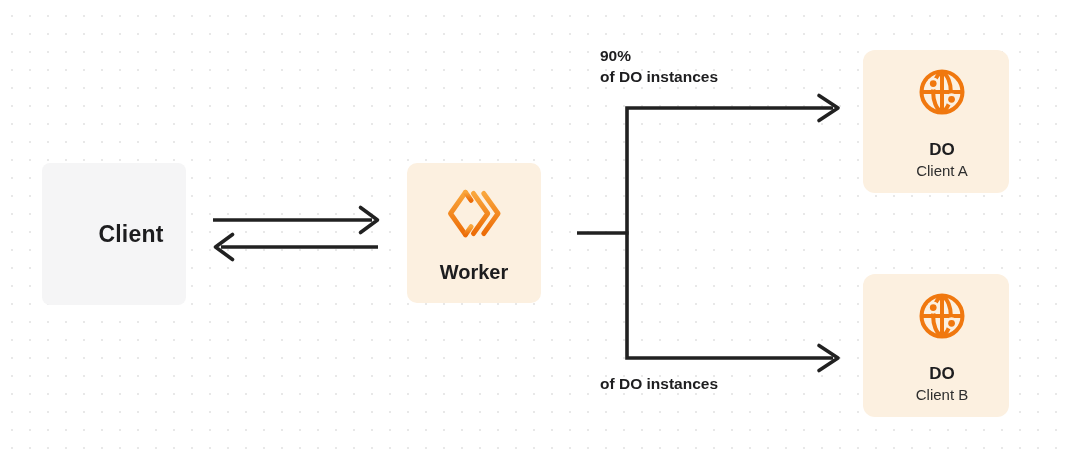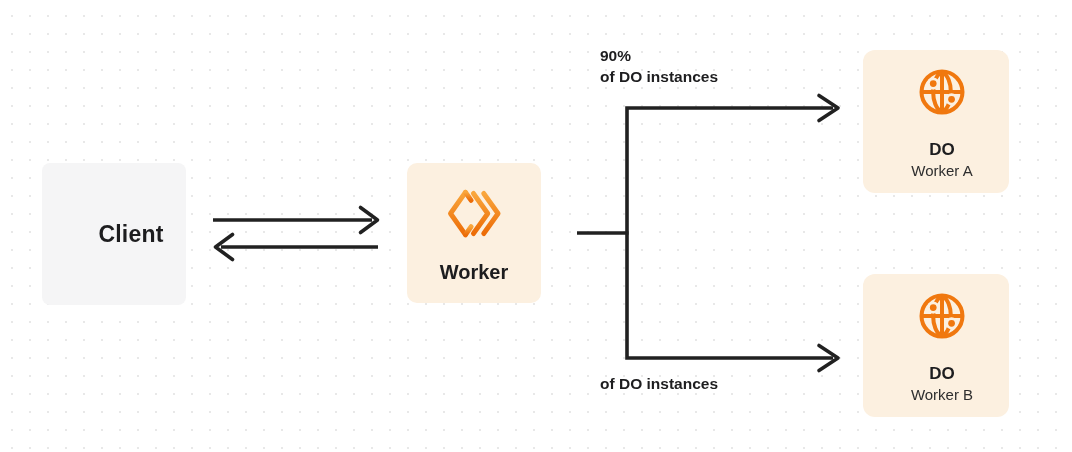--- a/index.html
+++ b/index.html
@@ -136,21 +136,21 @@
           <path d="M24 6.2 C34.5 11 34.5 37 24 41.8"></path>
         </g>
         <circle cx="16.2" cy="16.5" r="5.4" fill="var(--box-cream)"></circle>
         <circle cx="16.2" cy="16.5" r="3" fill="var(--orange)"></circle>
         <circle cx="32.5" cy="30.5" r="5.4" fill="var(--box-cream)"></circle>
         <circle cx="32.5" cy="30.5" r="3" fill="var(--orange)"></circle>
       </svg>
     </span>
     <span class="do-text">
       <span class="do-title">DO</span>
-      <span class="do-subtitle">Worker A</span>
+      <span class="do-subtitle">Client A</span>
     </span>
   </div>
 
   <div class="node node-do node-do-b">
     <span>
       <svg width="54" height="54" viewBox="0 0 48 48">
         <g fill="none" stroke="var(--orange)" stroke-width="3.6">
           <circle cx="24" cy="24" r="18.2"></circle>
           <path d="M5.8 24 H42.2"></path>
           <path d="M24 5.8 V42.2"></path>
@@ -158,21 +158,21 @@
           <path d="M24 6.2 C34.5 11 34.5 37 24 41.8"></path>
         </g>
         <circle cx="16.2" cy="16.5" r="5.4" fill="var(--box-cream)"></circle>
         <circle cx="16.2" cy="16.5" r="3" fill="var(--orange)"></circle>
         <circle cx="32.5" cy="30.5" r="5.4" fill="var(--box-cream)"></circle>
         <circle cx="32.5" cy="30.5" r="3" fill="var(--orange)"></circle>
       </svg>
     </span>
     <span class="do-text">
       <span class="do-title">DO</span>
-      <span class="do-subtitle">Worker B</span>
+      <span class="do-subtitle">Client B</span>
     </span>
   </div>
 
   <div class="flow-label flow-label-top">
     <span>90%</span>
     <span>of DO instances</span>
   </div>
 
   <div class="flow-label flow-label-bottom">
     <span>of DO instances</span>

